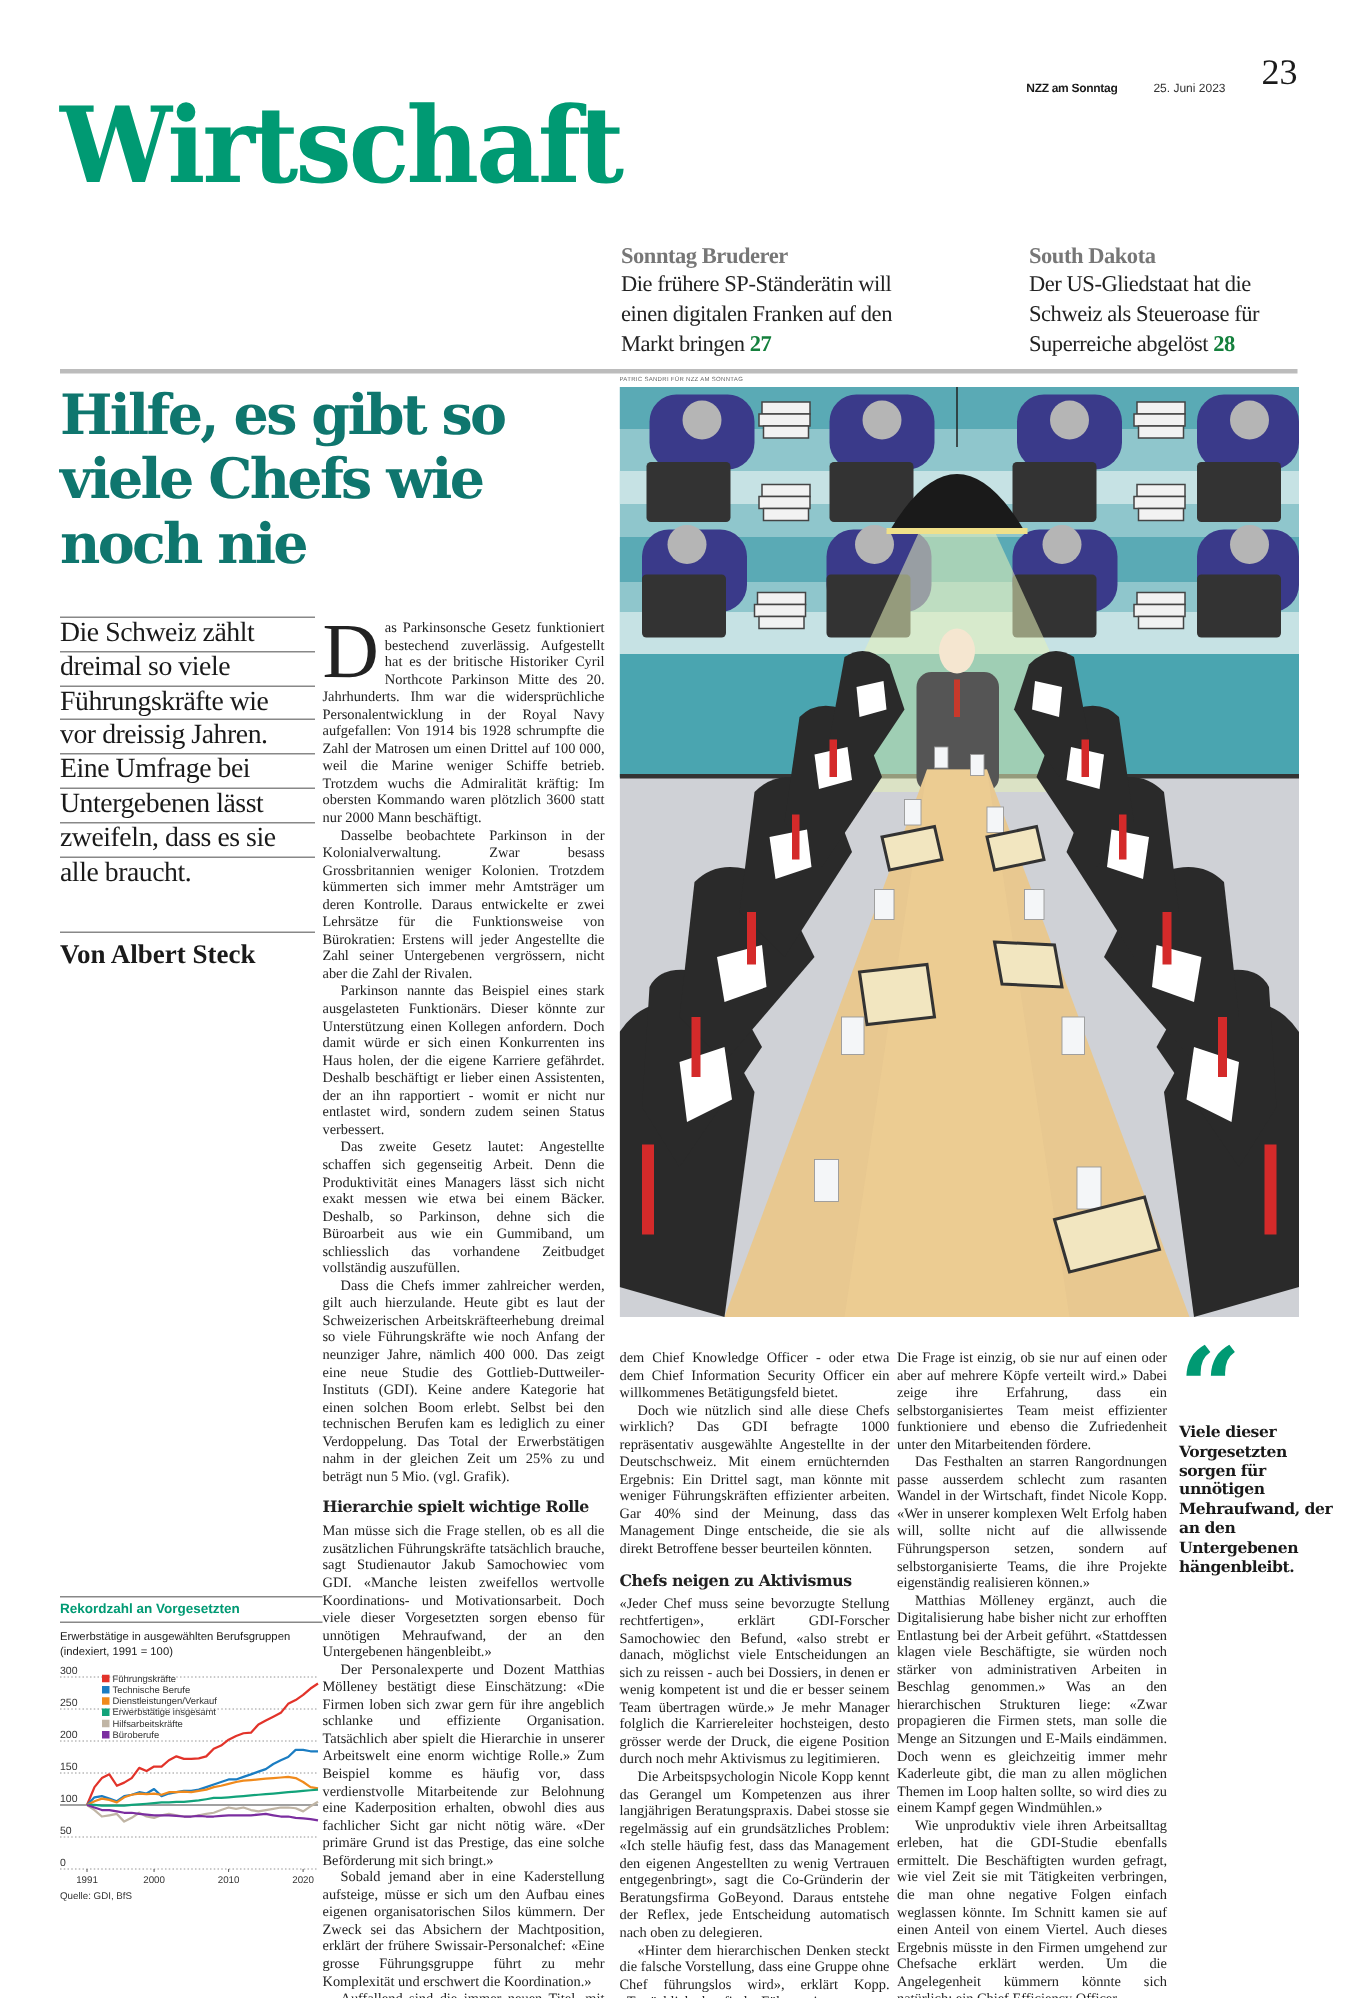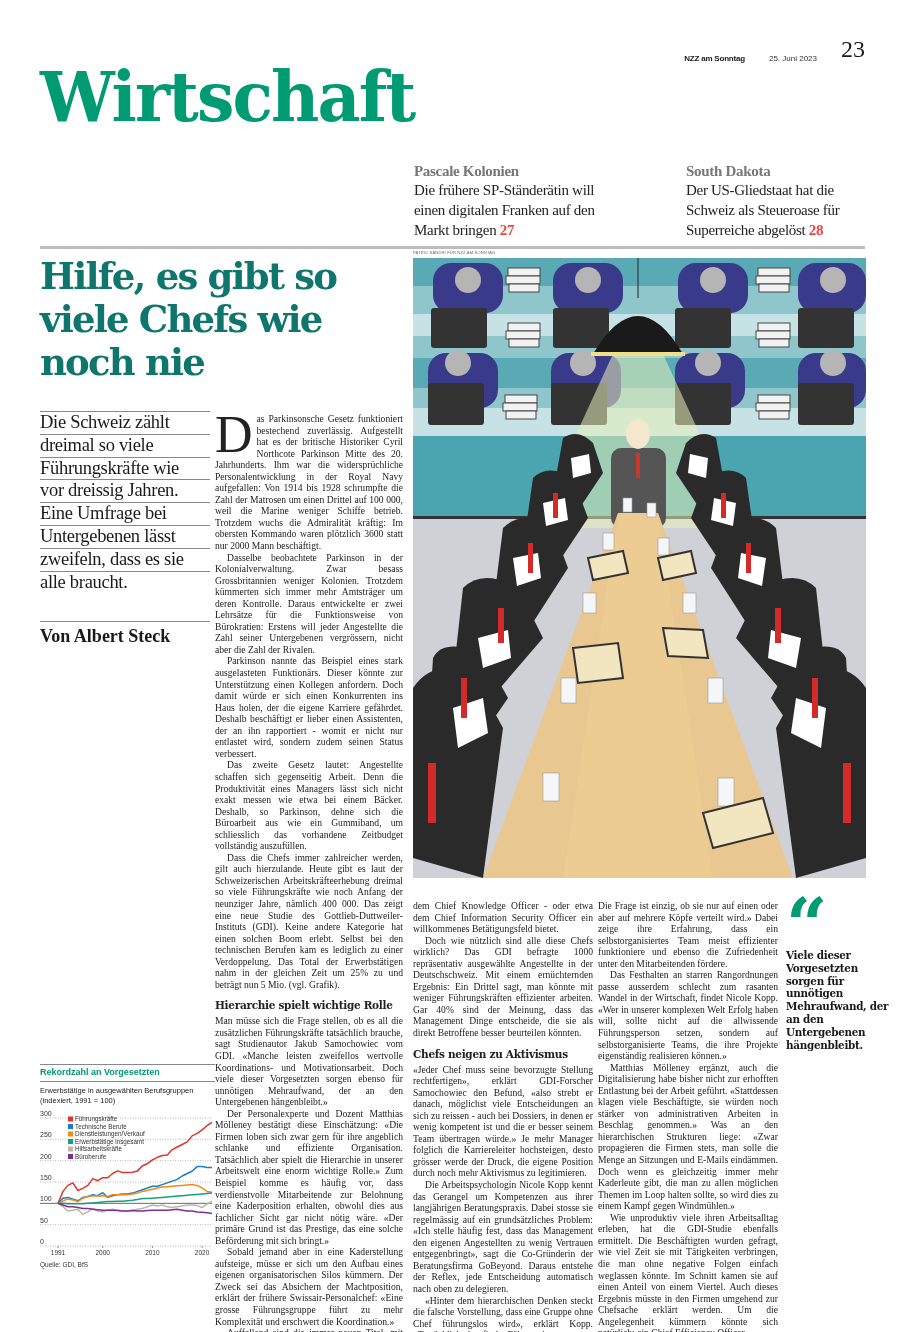--- a/index.html
+++ b/index.html
@@ -9,21 +9,21 @@
   .masthead { position: absolute; top: 36px; right: 42px; display: flex; align-items: flex-end; gap: 24px; }
   .masthead .paper { font-family: "Liberation Sans", sans-serif; font-size: 8px; font-weight: bold; letter-spacing: -0.2px; }
   .masthead .date { font-family: "Liberation Sans", sans-serif; font-size: 8px; color: #333; }
   .masthead .pagenum { font-family: "Liberation Serif", serif; font-size: 24px; }
 
   .section-title { position: absolute; left: 40px; top: 62px; font-family: "DejaVu Serif", serif; font-weight: bold; font-size: 70px; color: #009a73; letter-spacing: -2px; line-height: 1; transform: scaleX(0.95); transform-origin: left; }
 
   .teaser { position: absolute; top: 163px; width: 200px; font-family: "Liberation Serif", serif; }
   .teaser .t-head { font-weight: bold; font-size: 15px; color: #777; letter-spacing: -0.3px; }
   .teaser .t-body { font-size: 15px; line-height: 20px; color: #222; letter-spacing: -0.3px; }
-  .teaser .t-page { font-weight: bold; color: #ef4444; }
+  .teaser .t-page { font-weight: bold; color: #15803d; }
   .teaser1 { left: 414px; }
   .teaser2 { left: 645px; margin-left: 41px; }
 
   .top-rule { position: absolute; left: 40px; right: 42px; top: 246px; height: 3px; background: #bcbcbc; }
 
   .headline { position: absolute; left: 40px; top: 255px; width: 360px; font-family: "DejaVu Serif", serif; font-weight: bold; font-size: 37px; line-height: 43px; letter-spacing: -1.8px; color: #0f766e; }
 
   .lead { position: absolute; left: 40px; top: 411px; width: 170px; font-family: "Liberation Serif", serif; }
   .lead .line { font-size: 18.5px; line-height: 21.8px; border-top: 1px solid #888; letter-spacing: -0.3px; white-space: nowrap; }
   .lead .byline { border-top: 1px solid #888; font-weight: bold; font-size: 18px; line-height: 22px; padding-top: 3px; margin-top: 28px; }
@@ -58,21 +58,21 @@
 
 <div class="masthead">
   <span class="paper">NZZ am Sonntag</span>
   <span class="date">25. Juni 2023</span>
   <span class="pagenum">23</span>
 </div>
 
 <div class="section-title">Wirtschaft</div>
 
 <div class="teaser teaser1">
-  <div class="t-head">Pascale Kolonien</div>
+  <div class="t-head">Sonntag Bruderer</div>
   <div class="t-body"><span>Die frühere SP-Ständerätin will einen digitalen Franken auf den Markt bringen</span>&nbsp;<span class="t-page">27</span></div>
 </div>
 <div class="teaser teaser2">
   <div class="t-head">South Dakota</div>
   <div class="t-body"><span>Der US-Gliedstaat hat die Schweiz als Steueroase für Superreiche abgelöst</span>&nbsp;<span class="t-page">28</span></div>
 </div>
 
 <div class="top-rule"></div>
 
 <h1 class="headline">Hilfe, es gibt so viele Chefs wie noch nie</h1>

